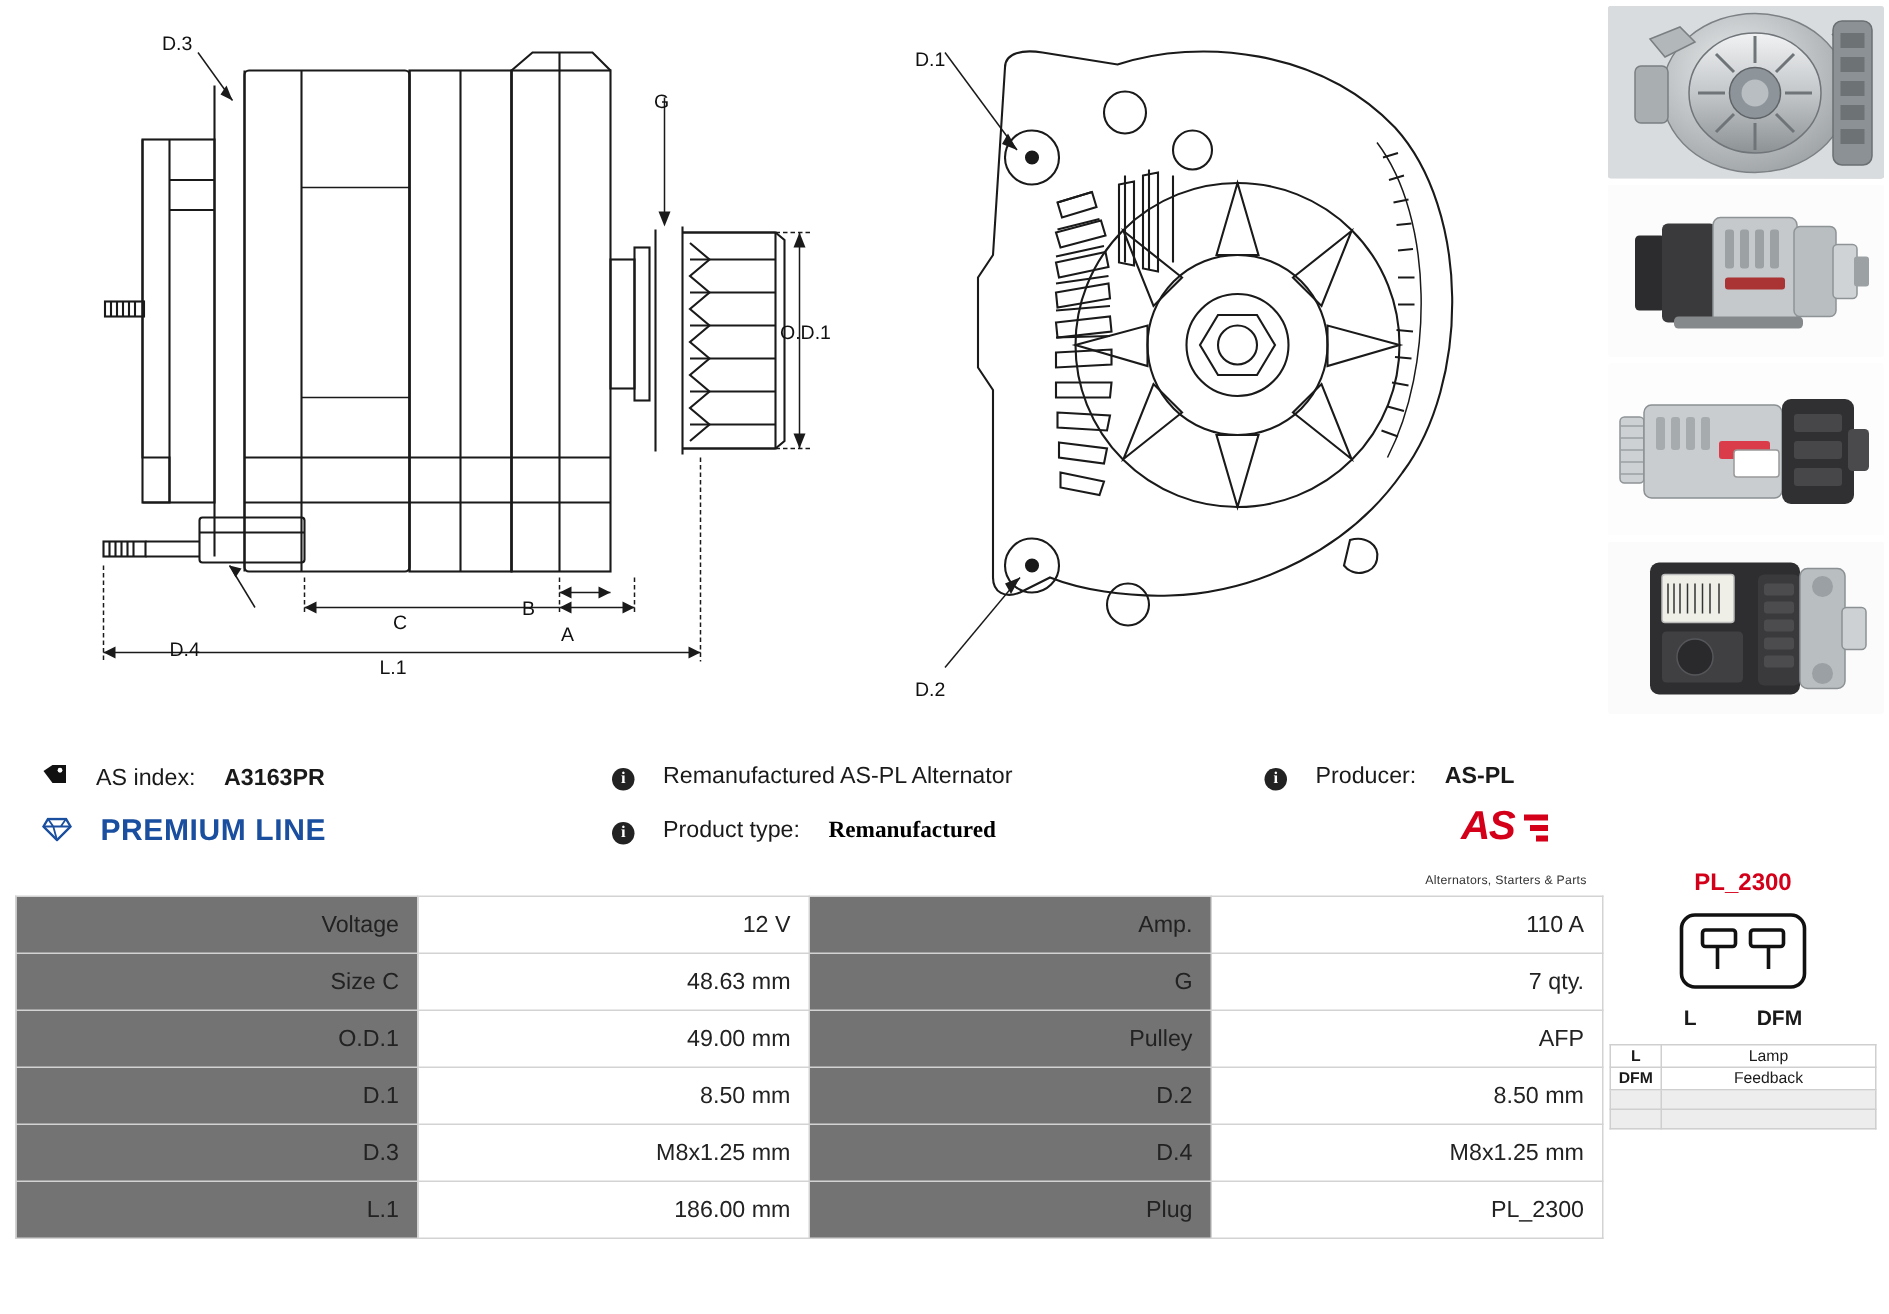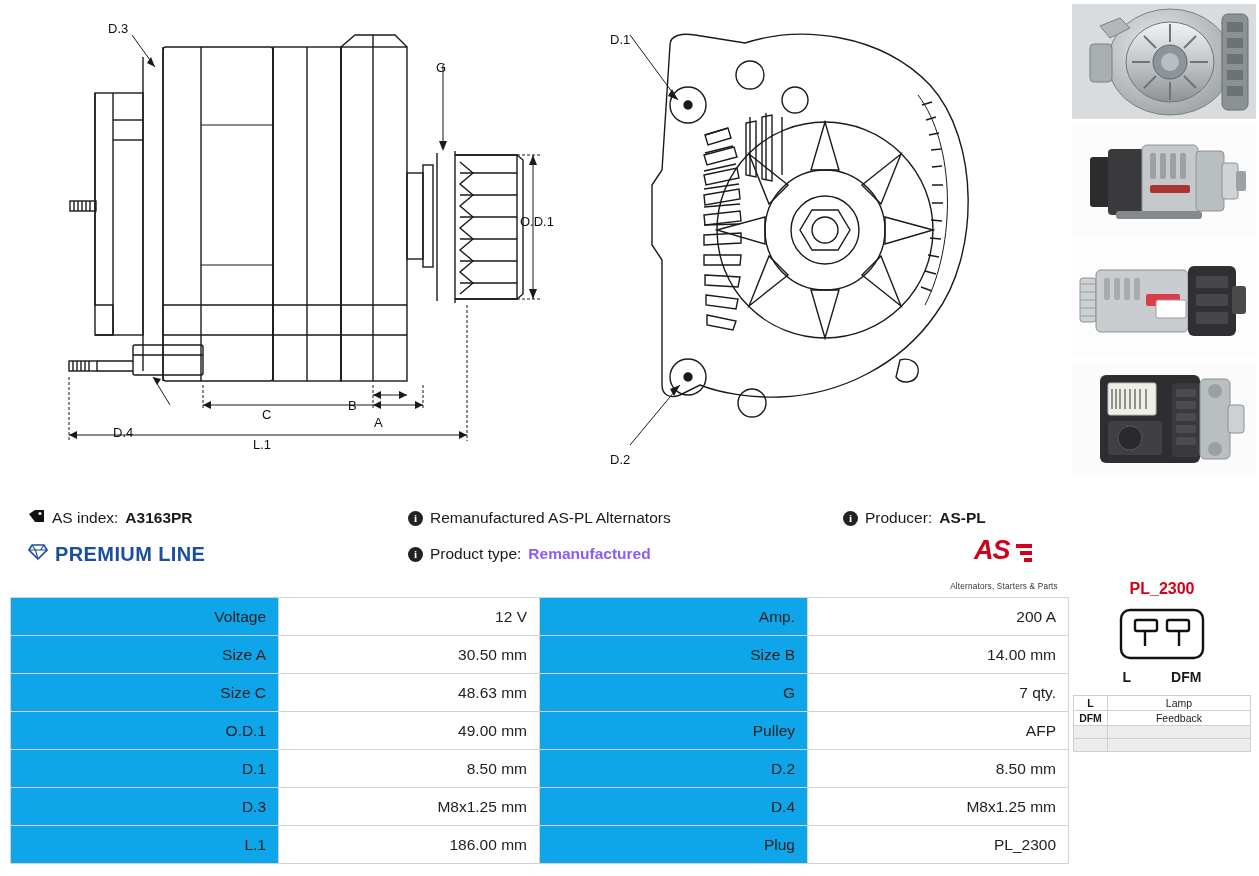--- a/index.html
+++ b/index.html
@@ -56,26 +56,26 @@
     left: 28px;
     top: 500px;
     width: 1040px;
     font-size: 15.5px;
   }
   .info-row {
     display: flex;
     align-items: center;
     height: 36px;
   }
-  .info-cell { display: flex; align-items: center; gap: 7px; }
+  .info-cell { display: flex; align-items: flex-end; gap: 19px; }
   .c1 { width: 380px; }
   .c2 { width: 435px; }
   .c3 { flex: 1; }
   .bold { font-weight: bold; }
-  .green { color: #8b5cf6; font-weight: bold; }
+  .green { color: #000000; font-weight: bold; font-family: Liberation Serif, serif; }
   .premium {
     color: #1a4fa0;
     font-weight: bold;
     letter-spacing: .4px;
     font-size: 20px;
   }
   .icon-i {
     display: inline-block;
     width: 15px; height: 15px;
     border-radius: 50%;
@@ -96,21 +96,21 @@
     width: 1059px;
     border-collapse: collapse;
     font-size: 15.5px;
   }
   table.spec td {
     border: 1px solid #d3d3d3;
     height: 38px;
     padding: 0 12px;
   }
   td.label {
-    background: #0ea5e9;
+    background: #737373;
     text-align: right;
     width: 268px;
     color: #222;
   }
   td.value {
     background: #ffffff;
     text-align: right;
     width: 261px;
     color: #222;
   }
@@ -481,21 +481,21 @@
           <svg width="17" height="14" viewBox="0 0 17 14">
               <path d="M1 5 L7 1 L16 1 L16 13 L7 13 Z" fill="#111"></path>
               <circle cx="12" cy="4.5" r="1.6" fill="#fff"></circle>
             </svg>
         </span>
         <span>AS index:</span>
         <span class="bold">A3163PR</span>
       </div>
       <div class="info-cell c2">
         <span class="icon-i">i</span>
-        <span>Remanufactured AS-PL Alternators</span>
+        <span>Remanufactured AS-PL Alternator</span>
       </div>
       <div class="info-cell c3">
         <span class="icon-i">i</span>
         <span>Producer:</span>
         <span class="bold">AS-PL</span>
       </div>
     </div>
     <div class="info-row">
       <div class="info-cell c1">
         <span style="display:inline-block;width:20px;">
@@ -528,27 +528,21 @@
     </div>
     <div class="aspl-sub">Alternators, Starters &amp; Parts</div>
   </div>
 
   <table class="spec">
     <tbody>
       <tr>
         <td class="label">Voltage</td>
         <td class="value">12 V</td>
         <td class="label">Amp.</td>
-        <td class="value">200 A</td>
-      </tr>
-      <tr>
-        <td class="label">Size A</td>
-        <td class="value">30.50 mm</td>
-        <td class="label">Size B</td>
-        <td class="value">14.00 mm</td>
+        <td class="value">110 A</td>
       </tr>
       <tr>
         <td class="label">Size C</td>
         <td class="value">48.63 mm</td>
         <td class="label">G</td>
         <td class="value">7 qty.</td>
       </tr>
       <tr>
         <td class="label">O.D.1</td>
         <td class="value">49.00 mm</td>

